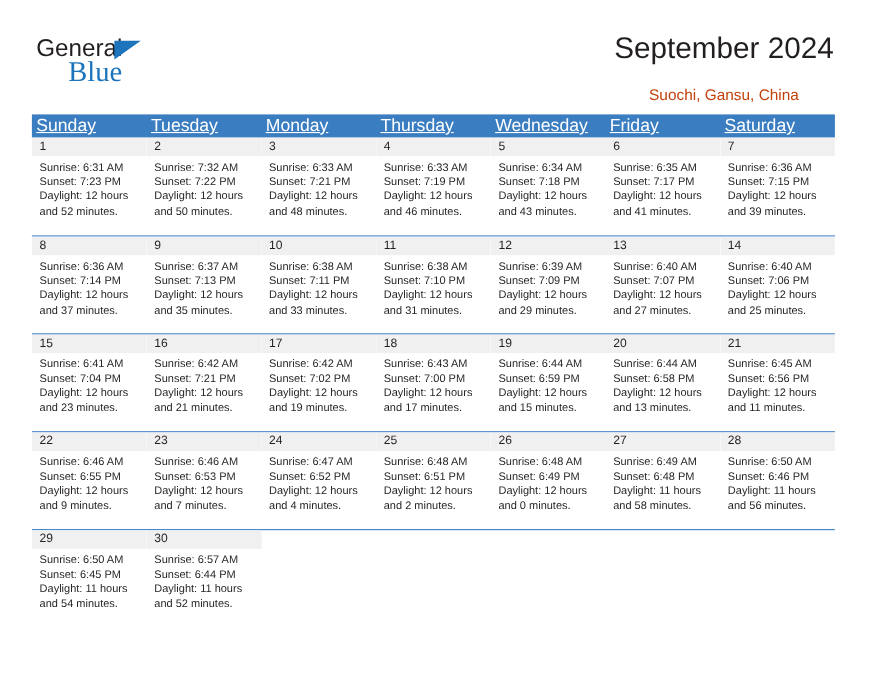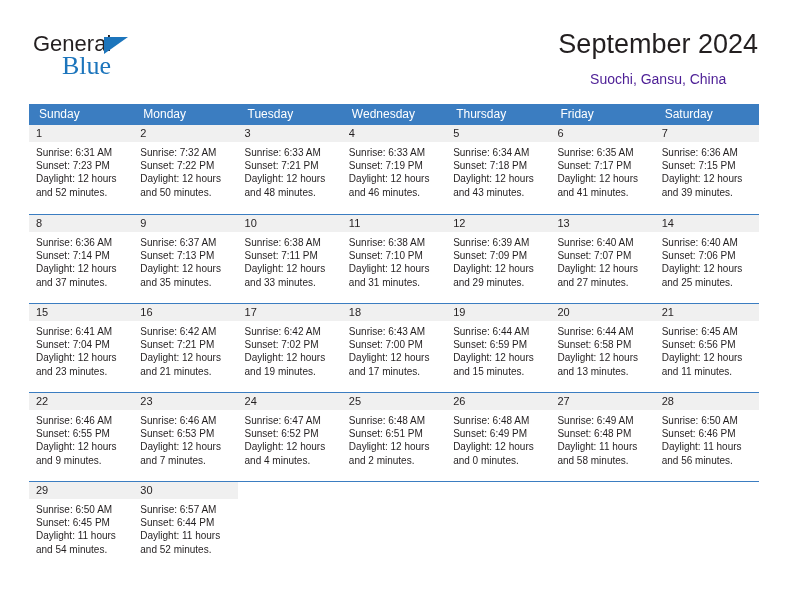--- a/index.html
+++ b/index.html
@@ -73,47 +73,48 @@
   }
   .cal-title {
     font-size: 27px;
     color: #231f20;
     line-height: 32px;
     font-weight: normal;
     white-space: nowrap;
   }
   .cal-subtitle {
     font-size: 14px;
-    color: #4c1d95;
+    color: #c2410c;
     line-height: 20px;
-    margin-top: 9px;
+    margin-top: 16px;
     white-space: nowrap;
   }
 
   
   .calendar {
     position: absolute;
     left: 29px;
     top: 104px;
     width: 730px;
   }
   .dow-row {
     display: flex;
     background: #3b7dc1;
     height: 21px;
   }
   .dow-cell {
     flex: 1 1 0;
     color: #ffffff;
-    font-size: 12px;
+    font-size: 16px;
     line-height: 21px;
-    padding-left: 10px;
+    padding-left: 4px;
     box-sizing: border-box;
     white-space: nowrap;
     overflow: hidden;
+    text-decoration: underline;
   }
 
   .week-row {
     display: flex;
     border-top: 1px solid #3b7dc1;
     height: 89px;
     box-sizing: border-box;
   }
   .week-row.first {
     border-top: none;
@@ -165,24 +166,24 @@
     <div class="title-block">
       <div class="cal-title">September 2024</div>
       <div class="cal-subtitle">Suochi, Gansu, China</div>
     </div>
 
   </div>
 
   <div class="calendar">
     <div class="dow-row">
       <div class="dow-cell">Sunday</div>
+      <div class="dow-cell">Tuesday</div>
       <div class="dow-cell">Monday</div>
-      <div class="dow-cell">Tuesday</div>
+      <div class="dow-cell">Thursday</div>
       <div class="dow-cell">Wednesday</div>
-      <div class="dow-cell">Thursday</div>
       <div class="dow-cell">Friday</div>
       <div class="dow-cell">Saturday</div>
     </div>
 
     <div class="week-row first">
       <div class="day-cell">
         <div class="day-number-band">1</div>
         <div class="day-body">
           <div>Sunrise: 6:31 AM</div>
           <div>Sunset: 7:23 PM</div>

